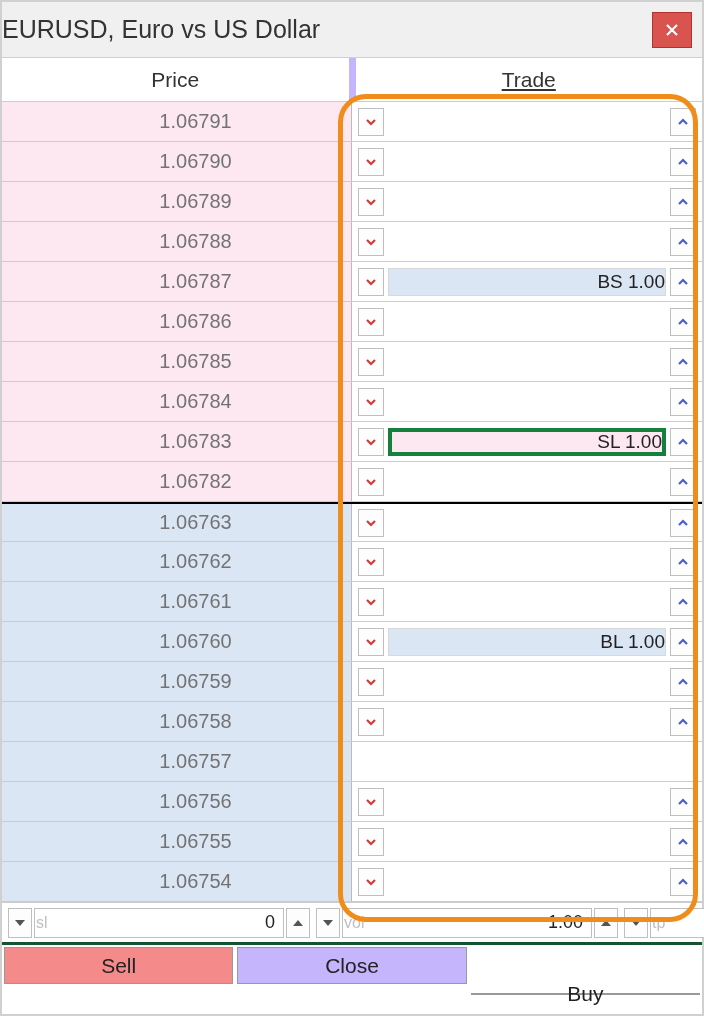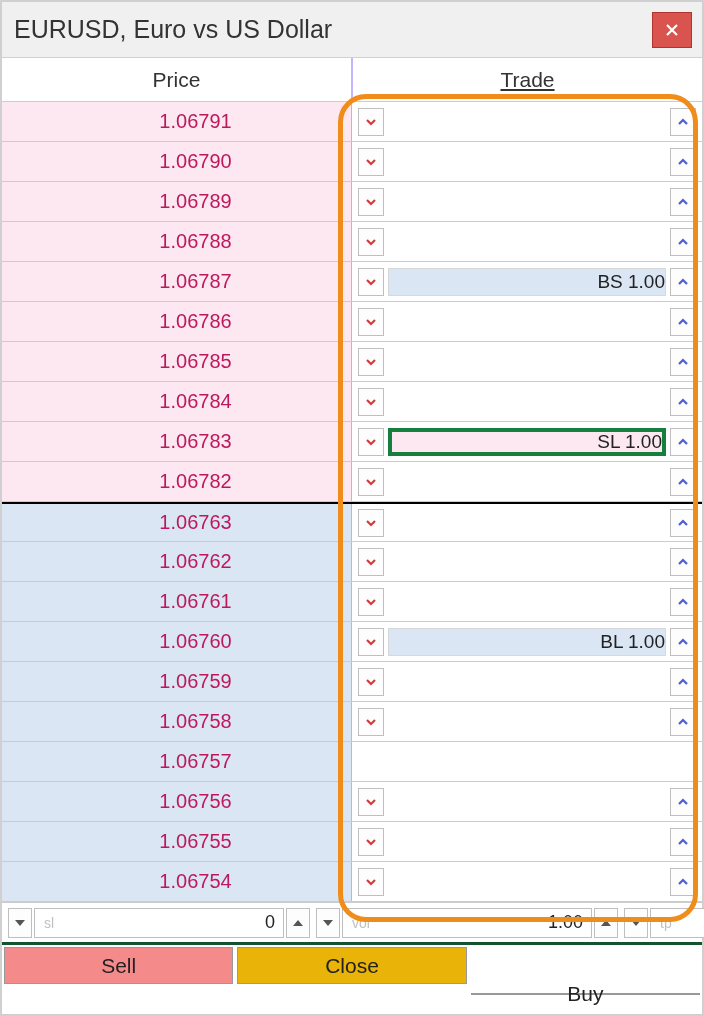--- a/index.html
+++ b/index.html
@@ -15,21 +15,21 @@
   height: 1016px;
   border: 2px solid #d0d0d0;
   background: #fff;
   position: relative;
 }
 .titlebar {
   height: 56px;
   display: flex;
   align-items: center;
   justify-content: space-between;
-  padding: 0 10px 0 12px;
+  padding: 0 10px 0 0;
   background: #f0f0f0;
   border-bottom: 1px solid #d0d0d0;
 }
 .title {
   font-size: 25px;
   color: #333;
 }
 .close-btn {
   width: 40px;
   height: 36px;
@@ -47,38 +47,38 @@
   height: 44px;
   border-bottom: 1px solid #ccc;
 }
 .header-cell {
   flex: 1;
   display: flex;
   align-items: center;
   justify-content: center;
   font-size: 21px;
   color: #333;
-  border-right: 2px solid #c4b5fd;
+  border-right: 7px solid #c4b5fd;
 }
 .header-cell:last-child { border-right: none; text-decoration: underline; }
 .grid {
   position: relative;
 }
 .row {
   display: flex;
   height: 40px;
   border-bottom: 1px solid #ccc;
 }
 .price-cell {
   width: 50%;
   display: flex;
   align-items: center;
   justify-content: center;
   font-size: 20px;
-  color: #be185d;
+  color: #737373;
   border-right: 1px solid #bbb;
   padding-left: 38px;
 }
 .trade-cell {
   width: 50%;
   display: flex;
   align-items: center;
   padding: 0 6px;
   gap: 4px;
 }
@@ -126,44 +126,44 @@
   height: 30px;
   border: 1px solid #bfbfbf;
   padding: 0 8px;
   font-size: 18px;
   text-align: right;
   color: #222;
 }
 .input-wrap { position: relative; flex: 1; display: flex; }
 .ph {
   position: absolute;
-  left: 10px;
+  left: 2px;
   top: 50%;
   transform: translateY(-50%);
   color: #c0c0c0;
-  font-size: 14px;
+  font-size: 16px;
   pointer-events: none;
 }
 .action-buttons {
   display: flex;
   height: 44px;
   border-top: 3px solid #14532d;
 }
 .action-btn {
   flex: 1;
   display: flex;
   align-items: center;
   justify-content: center;
   font-size: 21px;
   cursor: pointer;
   border: 1px solid #999;
   margin: 2px;
 }
 .sell-btn { background: #f48a8a; color: #222; }
-.close-order-btn { background: #eab308; color: #222; }
+.close-order-btn { background: #c4b5fd; color: #222; }
 .buy-btn { background: #ec4899; color: #222; margin-top: 48px; }
 .highlight-box {
   position: absolute;
   border: 5px solid #ef8c1a;
   border-radius: 28px;
   pointer-events: none;
   z-index: 50;
 }
 svg.chev { width: 14px; height: 14px; }
 .chev-down { stroke: #d43a3a; }

